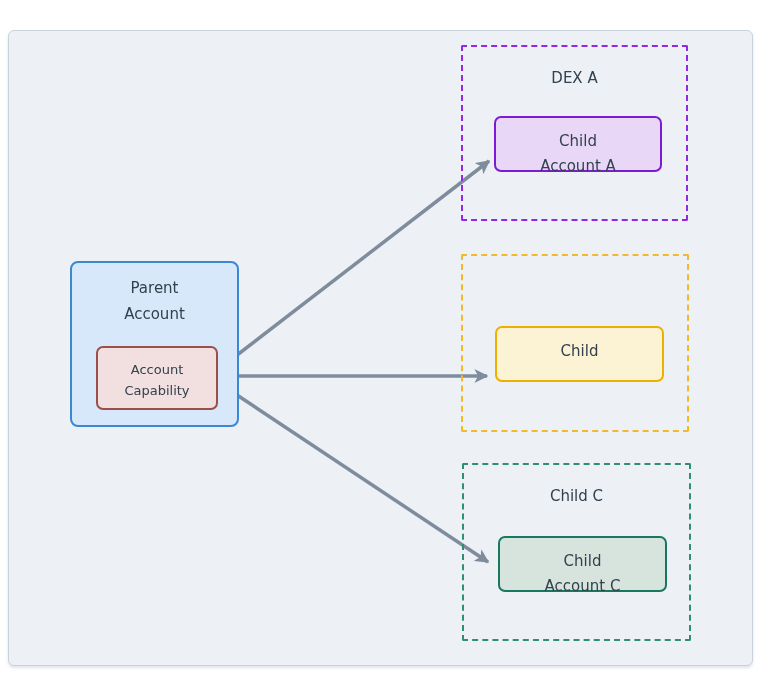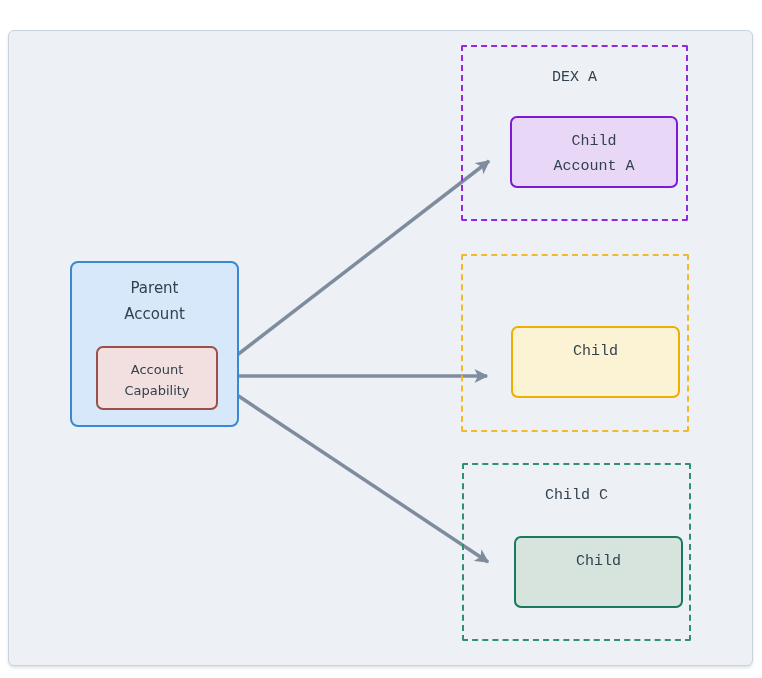--- a/index.html
+++ b/index.html
@@ -32,30 +32,30 @@
     font-size:15px;font-weight:500;line-height:26px;
   }
   .capability-node{
     left:24px;top:83px;width:122px;height:64px;
     background:var(--fill);border:2px solid var(--border);
     border-radius:7px;padding-top:11px;
     font-size:13px;font-weight:500;line-height:21px;
   }
   .group{
     position:absolute;box-sizing:border-box;
-    border:2px dashed var(--dash);border-radius:2px;font-family:Liberation Mono, monospace;
+    border:2px dashed var(--dash);border-radius:2px;
   }
   .group-title{
     position:absolute;left:0;right:0;top:22px;text-align:center;
     font-size:15px;font-weight:500;color:var(--text,#32414e);
   }
   .child-node{
     background:var(--fill);border:2px solid var(--border);
-    border-radius:7px;width:168px;height:72px;padding-top:11px;
-    font-size:15px;font-weight:500;line-height:25px;margin-left:16px;
+    border-radius:7px;width:168px;height:56px;padding-top:11px;
+    font-size:15px;font-weight:500;line-height:25px;
   }
   .group-a{left:452px;top:14px;width:227px;height:176px;}
   .group-a .child-node{position:absolute;left:31px;top:69px;}
   .group-b{left:452px;top:223px;width:228px;height:178px;}
   .group-b .child-node{position:absolute;left:32px;top:70px;width:169px;}
   .group-c{left:453px;top:432px;width:229px;height:178px;}
   .group-c .child-node{position:absolute;left:34px;top:71px;width:169px;}
 </style>
 </head>
 <body>
@@ -96,17 +96,18 @@
     <div class="group group-b" style="--dash: #f2ba2a;">
       <div class="node child-node" style="--fill: #fcf3d5; --border: #edb000;">
         <div>Child</div>
       </div>
     </div>
 
     <div class="group group-c" style="--dash: #2f8f72;">
       <div class="group-title">Child C</div>
       <div class="node child-node" style="--fill: #d7e4de; --border: #17795d;">
         <div>Child</div>
+        <div>Account C</div>
       </div>
     </div>
 
   </div>
 </div>
 
 </body></html>

